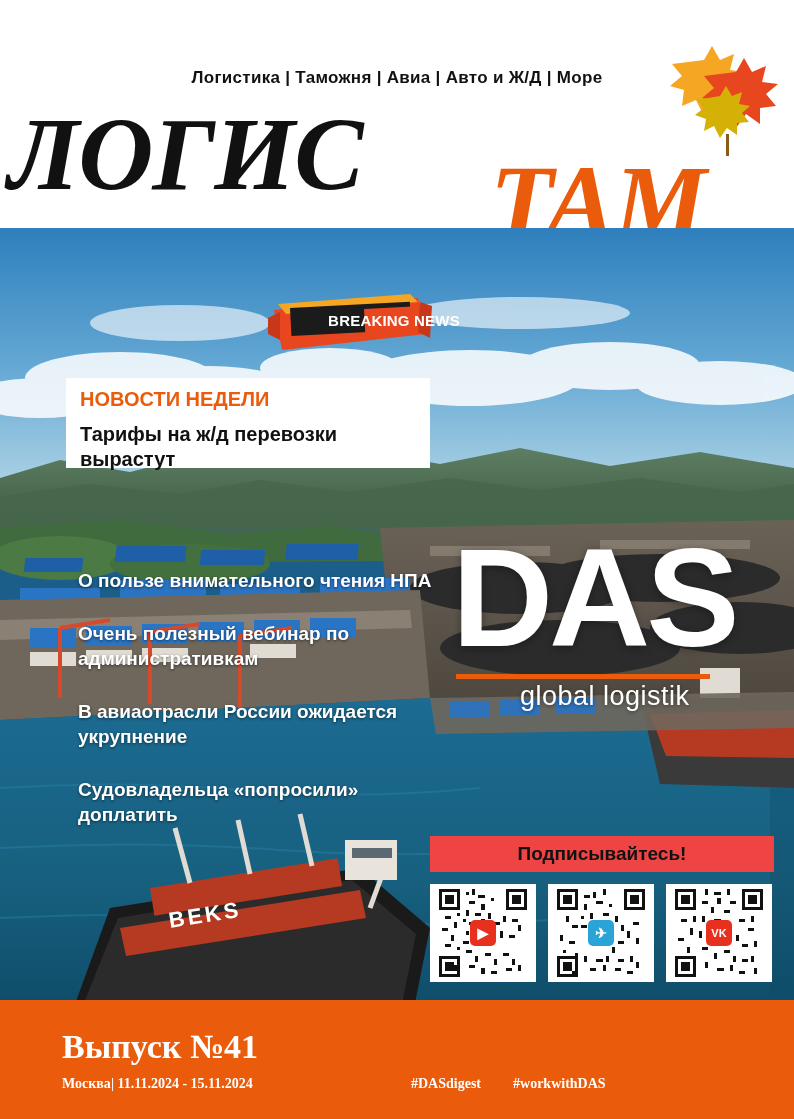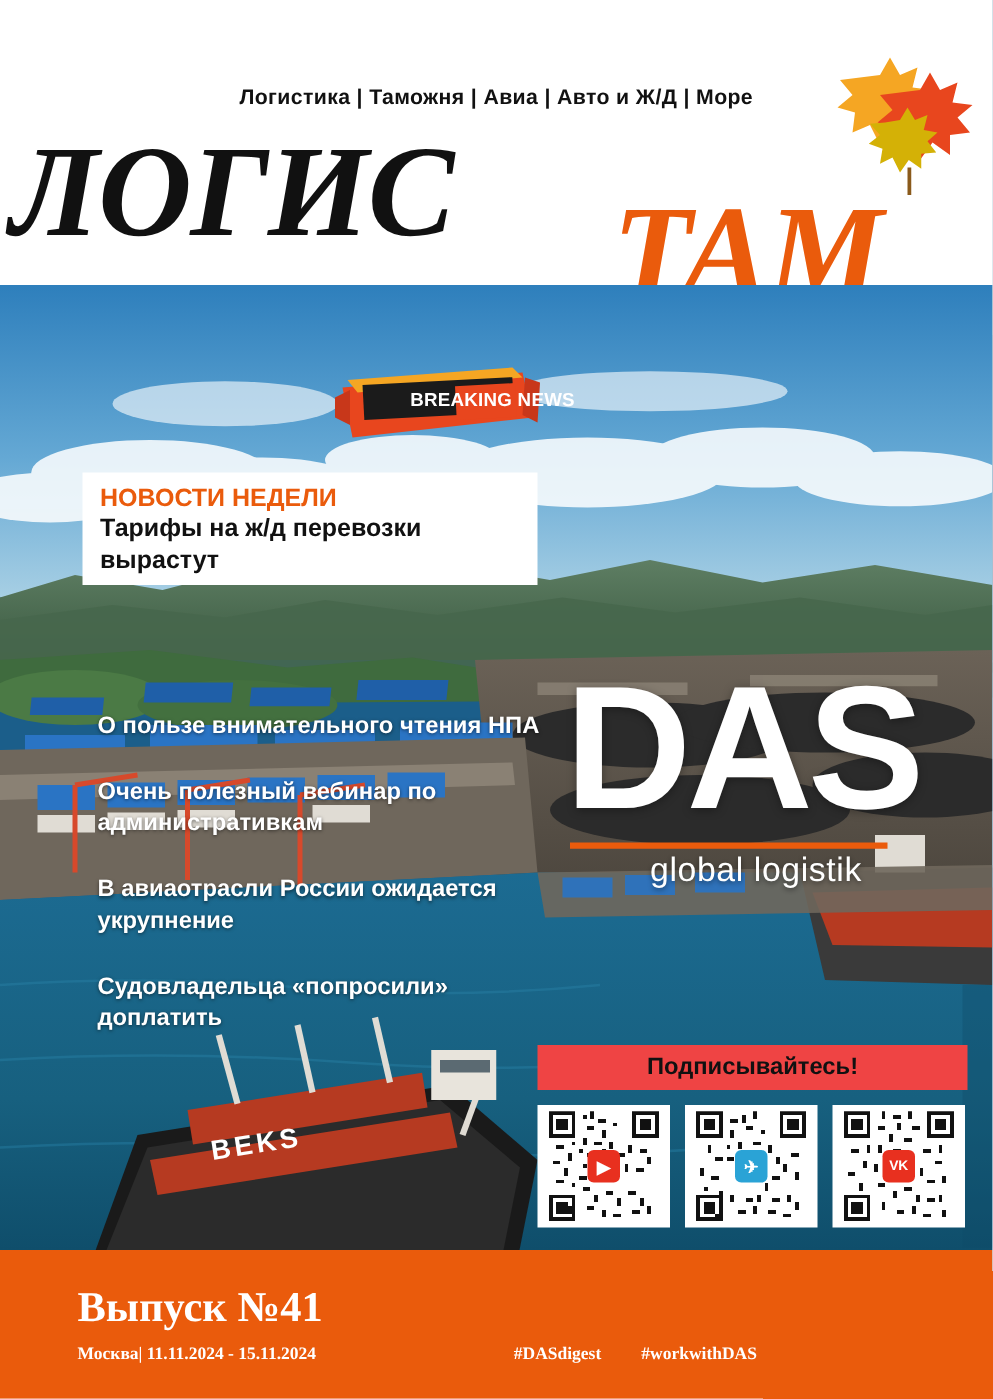--- a/index.html
+++ b/index.html
@@ -113,20 +113,21 @@
     font-size: 20px;
     font-weight: bold;
     color: #ea5b0c;
     margin-bottom: 0;
   }
   .news-box-text {
     font-size: 20px;
     font-weight: bold;
     color: #111111;
     line-height: 25px;
+    margin-top: 11px;
   }
 
   
   .headlines {
     position: absolute;
     left: 78px; top: 340px;
     width: 380px;
   }
   .headline {
     font-size: 19px;

